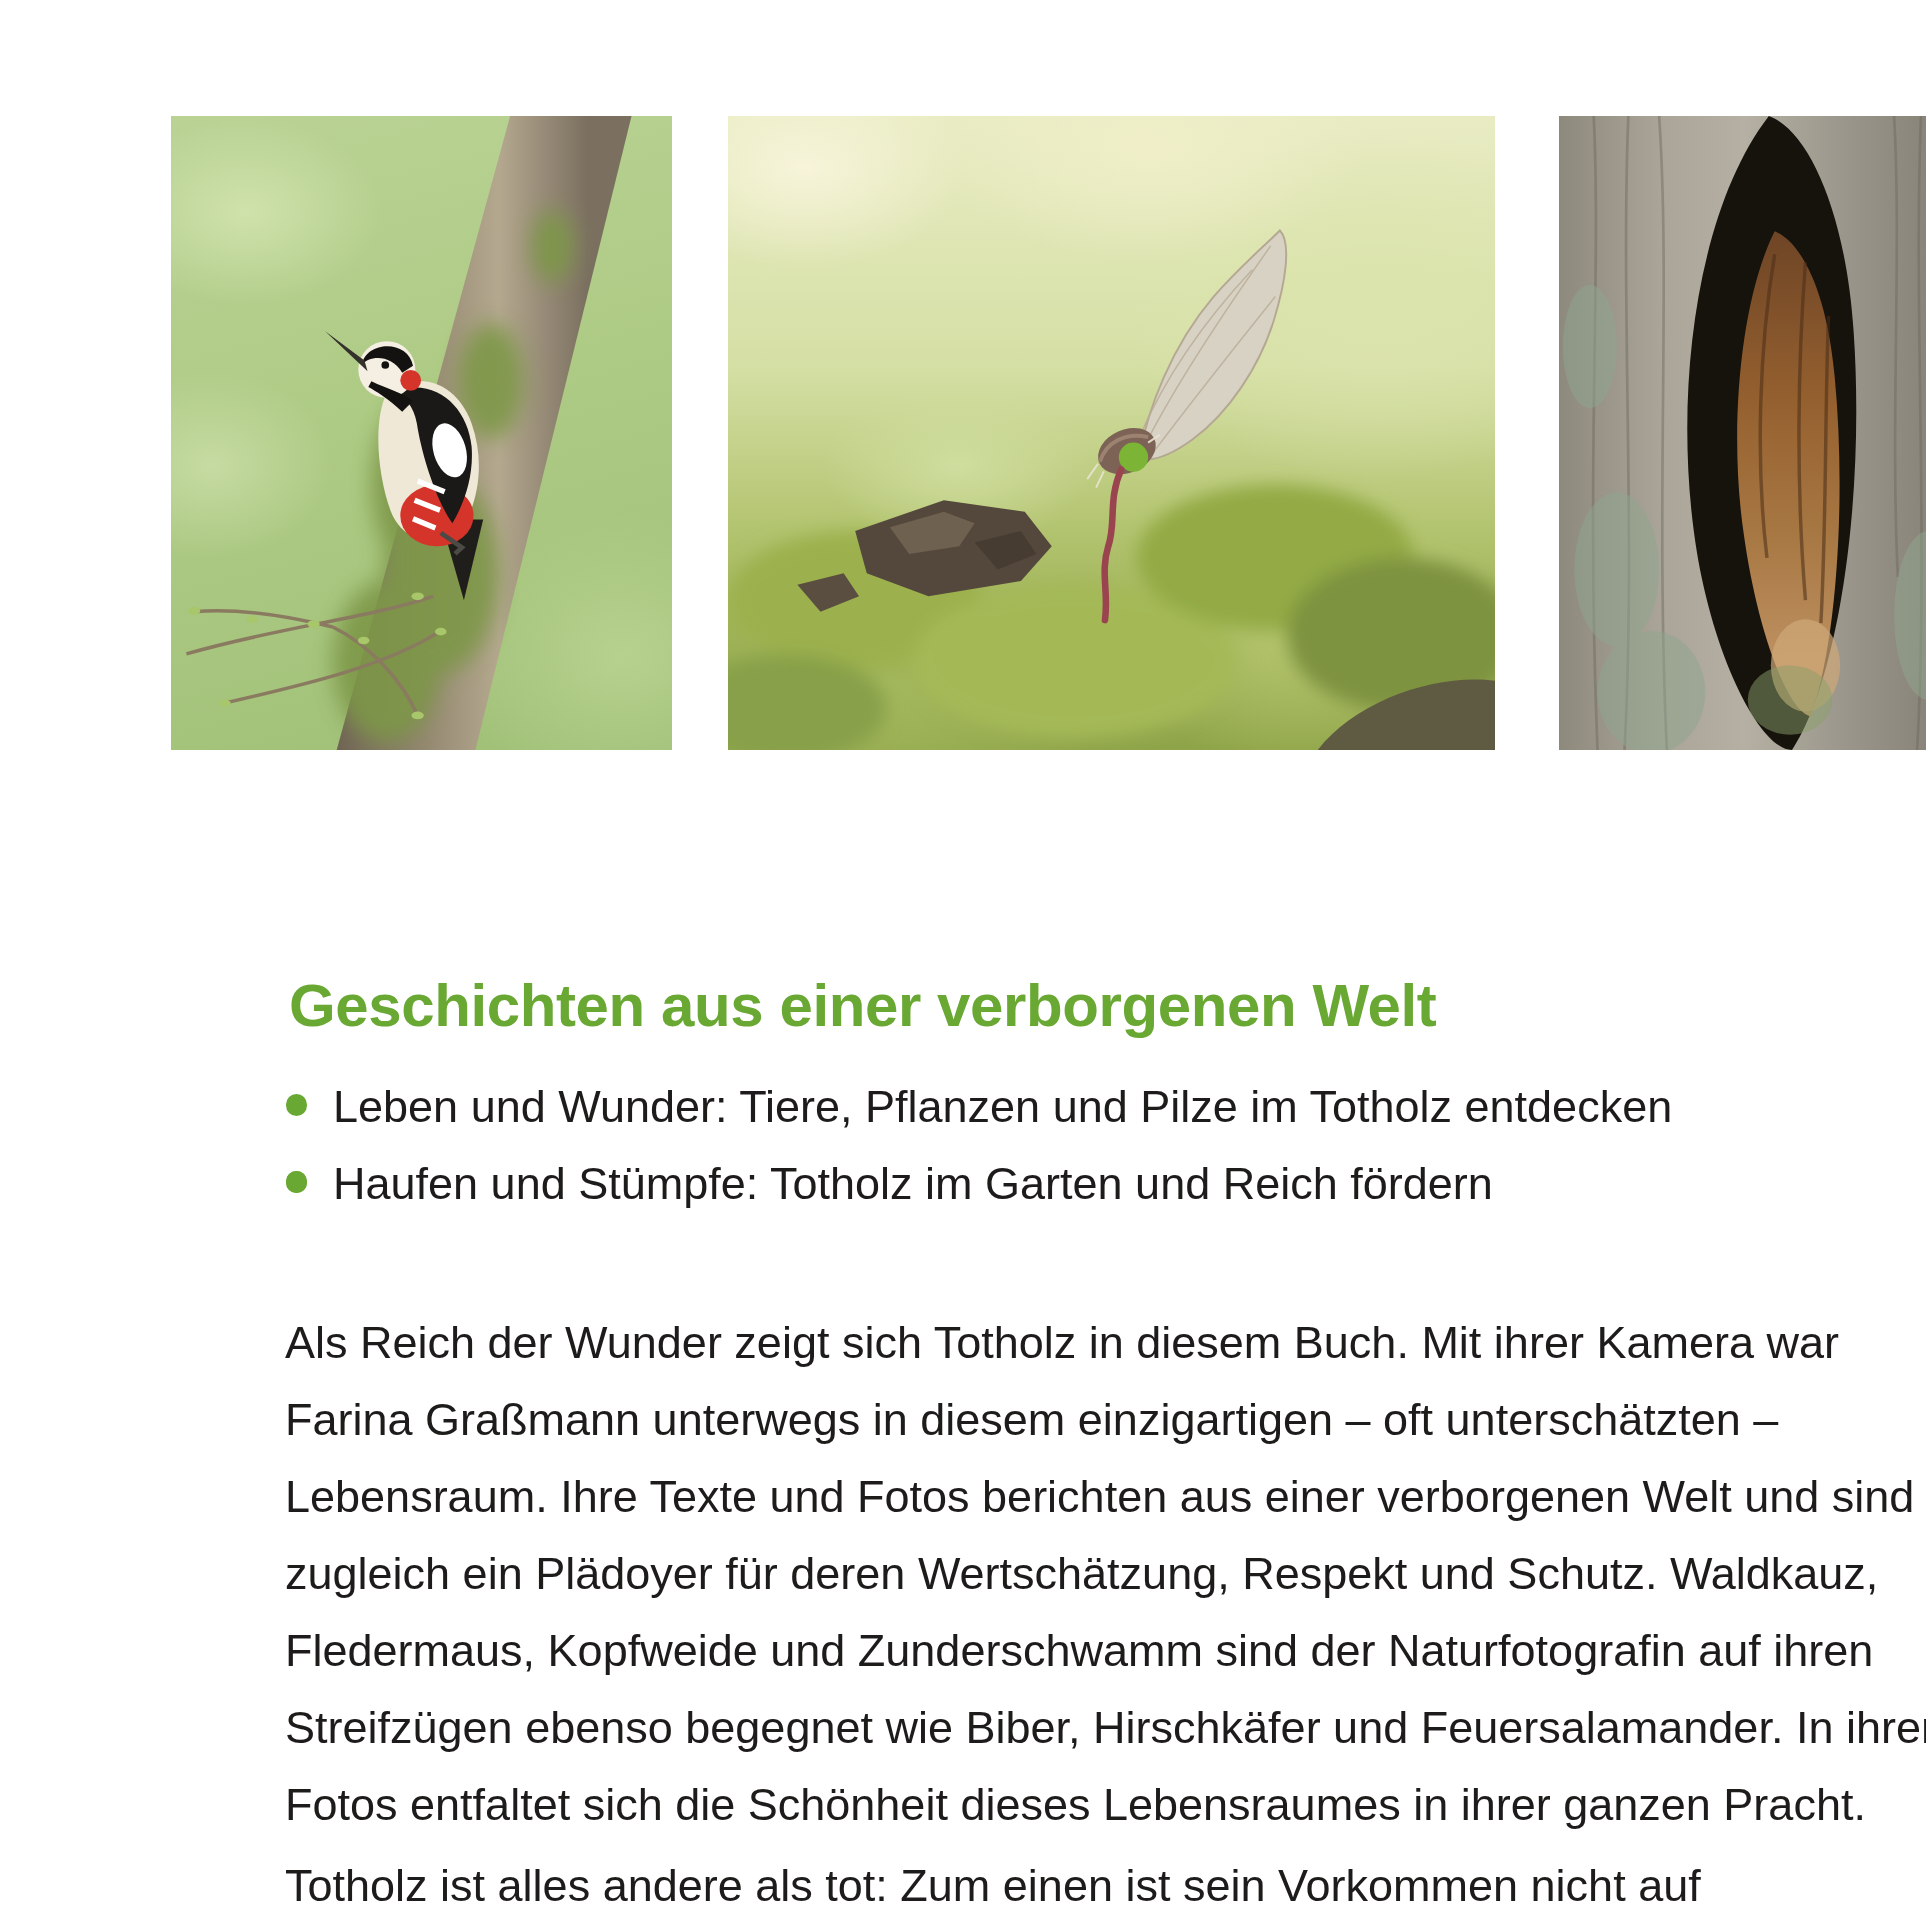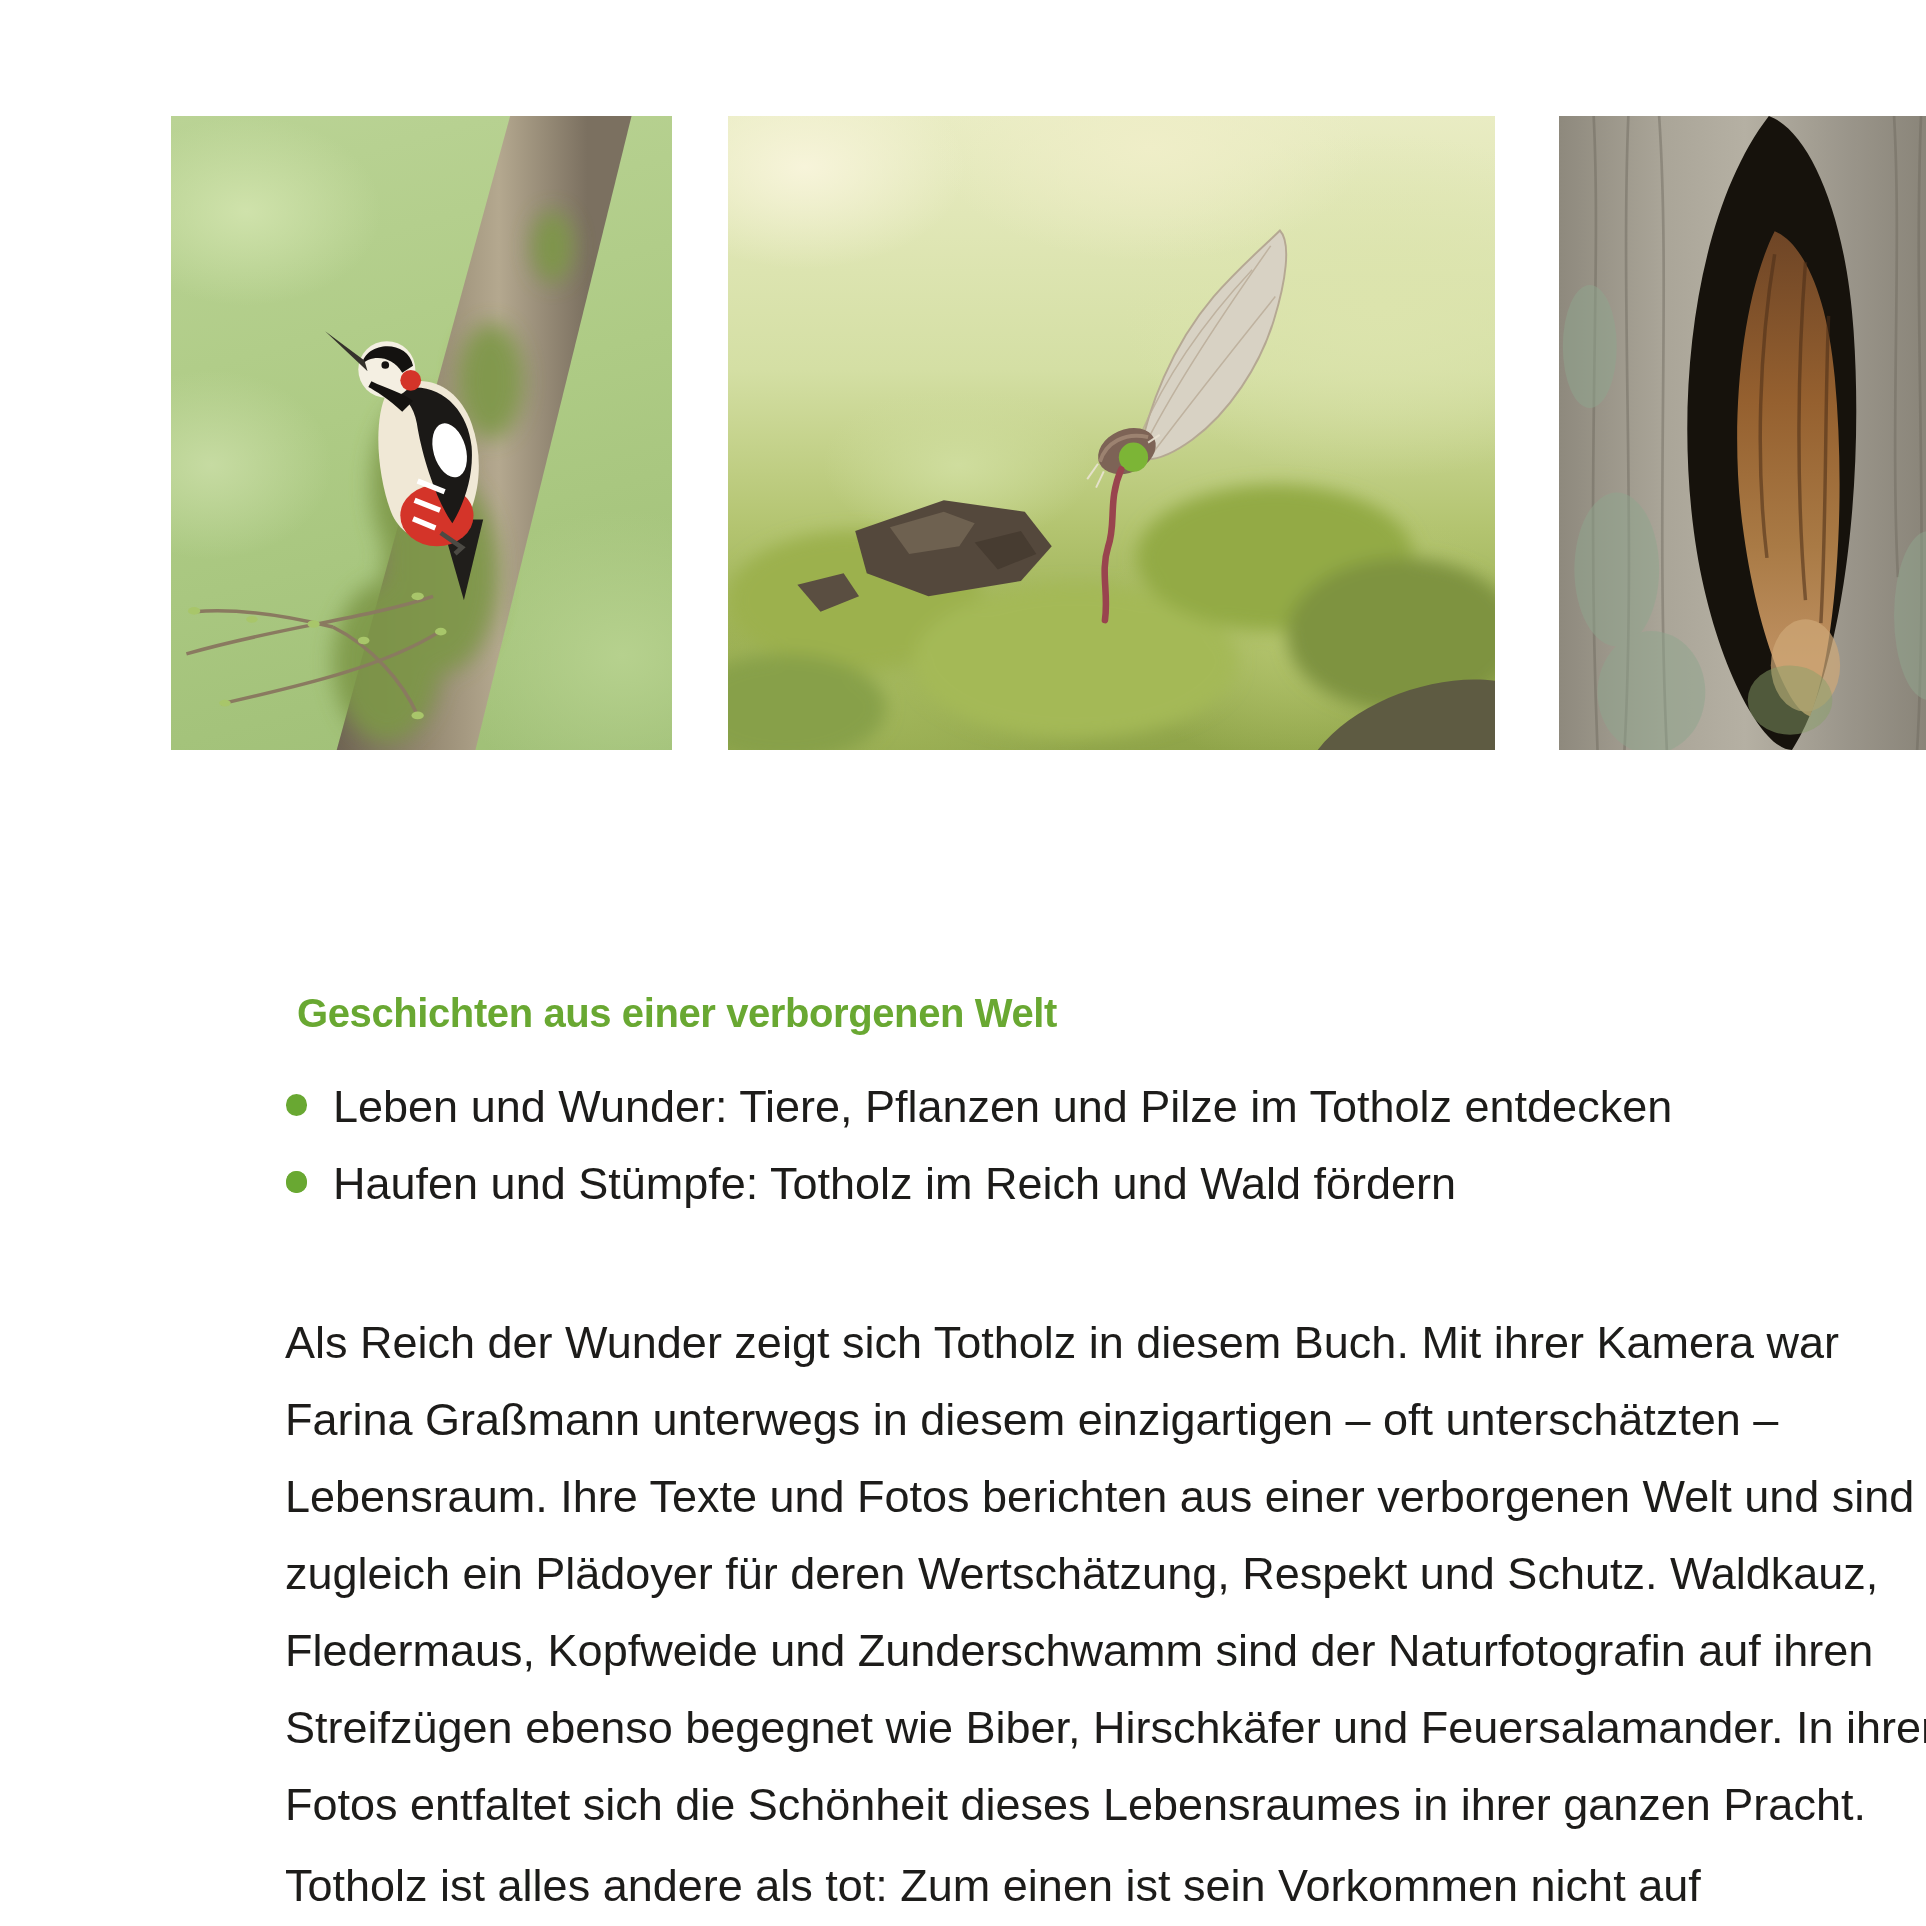--- a/index.html
+++ b/index.html
@@ -22,22 +22,22 @@
       radial-gradient(ellipse 231px 146px at 10% 8%, #f7f4da, transparent 70%),
       radial-gradient(ellipse 308px 162px at 55% 5%, #efeec8, transparent 70%),
       radial-gradient(ellipse 347px 231px at 85% 30%, #dce4ad, transparent 75%),
       radial-gradient(ellipse 193px 116px at 30% 55%, #cfdd9e, transparent 70%),
       radial-gradient(ellipse 270px 193px at 75% 80%, #b7c771, transparent 75%),
       radial-gradient(ellipse 308px 193px at 20% 90%, #a3b75c, transparent 75%),
       linear-gradient(180deg,#e9ecc3 0%,#d4dfa4 40%,#b3c470 65%,#9cb054 82%,#8fa449 100%);}
   .photo3{left:1388px;width:414px;background:#9a958a;}
   
   .headline{
-    position:absolute;left:285px;top:961px;margin:12px;
-    font-size:40px;font-weight:700;color:#69a832;letter-spacing:-0.4px;line-height:81px;
+    position:absolute;left:285px;top:961px;margin:4px;
+    font-size:60px;font-weight:700;color:#69a832;letter-spacing:-0.4px;line-height:81px;
   }
   
   .bullets{position:absolute;left:285px;top:1068px;margin:0;padding:0;list-style:none;width:1695px;}
   .bullets li{position:relative;padding-left:48px;font-size:45px;line-height:77px;}
   .bullets .dot{position:absolute;left:0.8px;top:26px;width:21.6px;height:21.6px;border-radius:50%;background:#69a832;}
   
   .para{position:absolute;left:285px;width:1695px;margin:0;font-size:45px;line-height:77px;white-space:pre-line;}
   .p1{top:1304px;}
   .p2{top:1847px;}
 </style>
@@ -202,21 +202,21 @@
   <ul class="bullets">
     <li>
       <span class="dot"></span>
       <span>Leben und Wunder: Tiere, Pflanzen und Pilze im Totholz entdecken</span>
     </li>
     <li>
       <span class="dot"></span>
     </li>
     <li>
       <span class="dot"></span>
-      <span>Haufen und Stümpfe: Totholz im Reich und Wald fördern</span>
+      <span>Haufen und Stümpfe: Totholz im Garten und Reich fördern</span>
     </li>
   </ul>
 
   <p class="para p1">Als Reich der Wunder zeigt sich Totholz in diesem Buch. Mit ihrer Kamera war
 Farina Graßmann unterwegs in diesem einzigartigen – oft unterschätzten –
 Lebensraum. Ihre Texte und Fotos berichten aus einer verborgenen Welt und sind
 zugleich ein Plädoyer für deren Wertschätzung, Respekt und Schutz. Waldkauz,
 Fledermaus, Kopfweide und Zunderschwamm sind der Naturfotografin auf ihren
 Streifzügen ebenso begegnet wie Biber, Hirschkäfer und Feuersalamander. In ihren
 Fotos entfaltet sich die Schönheit dieses Lebensraumes in ihrer ganzen Pracht.</p>

